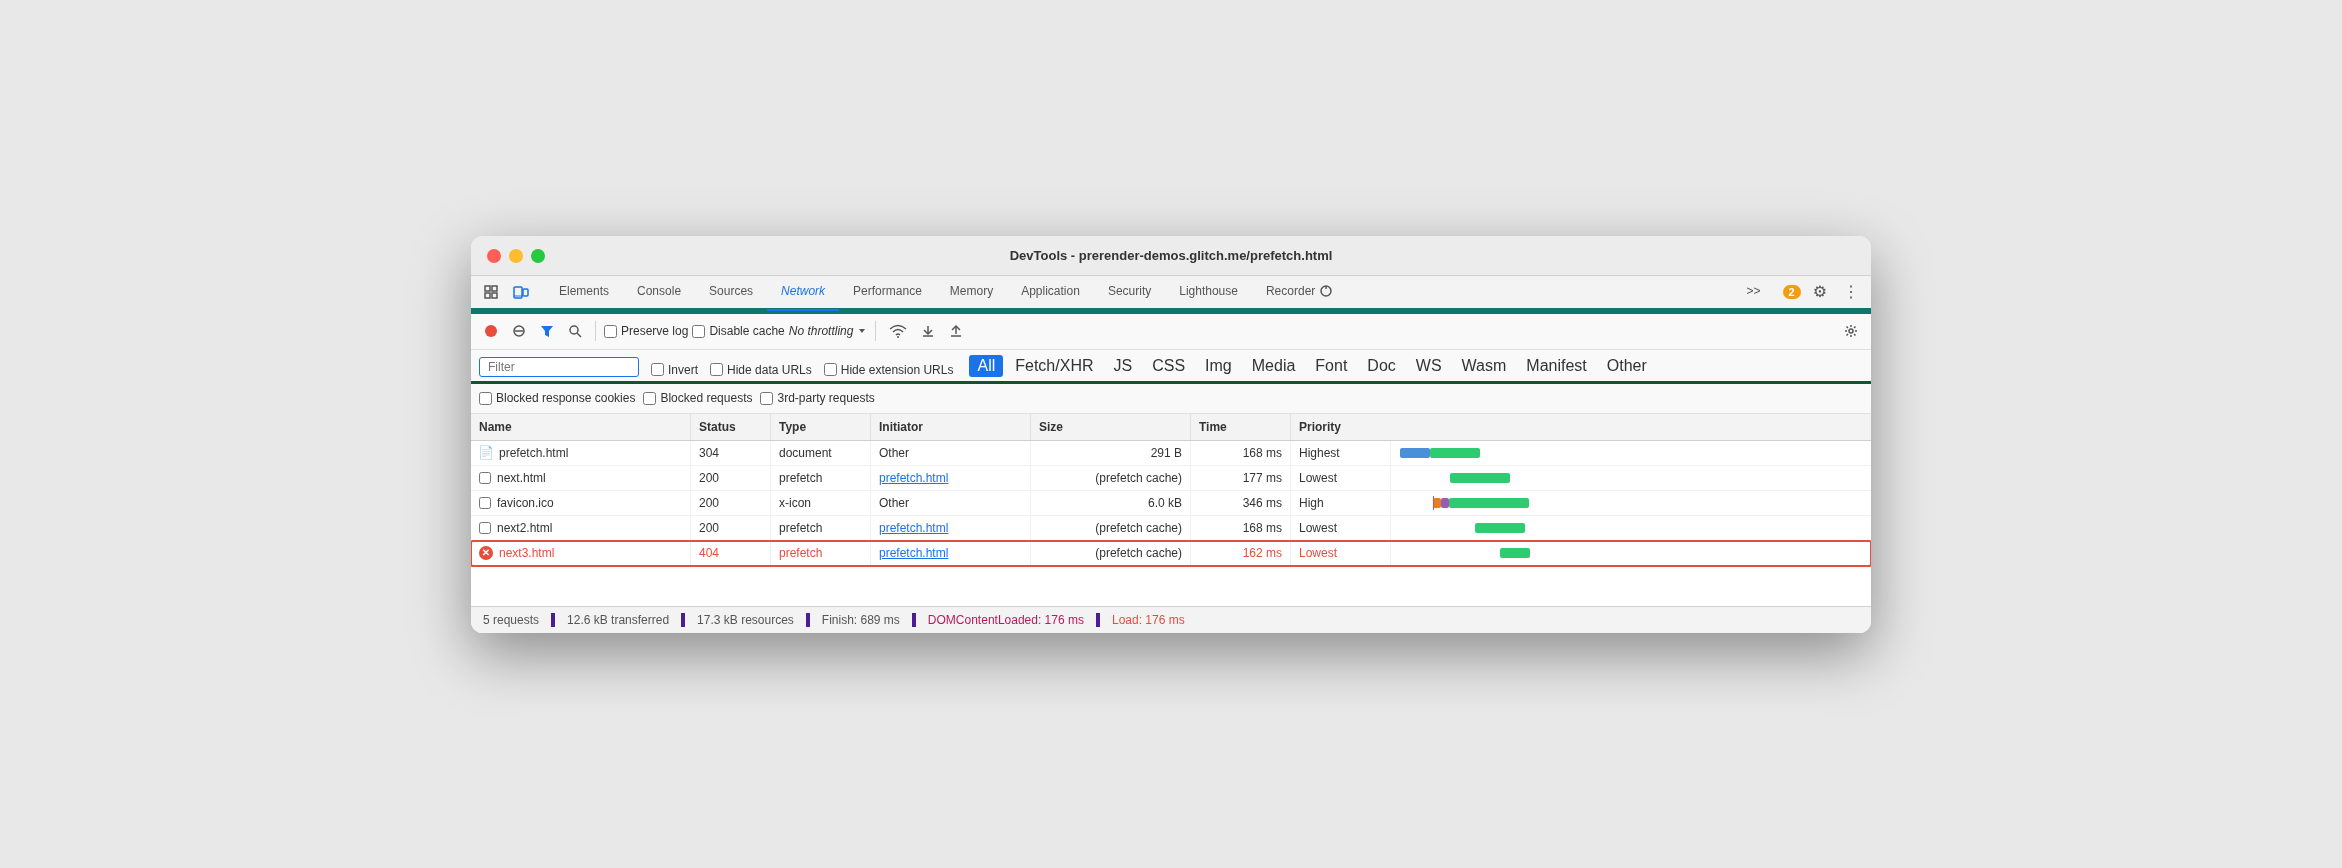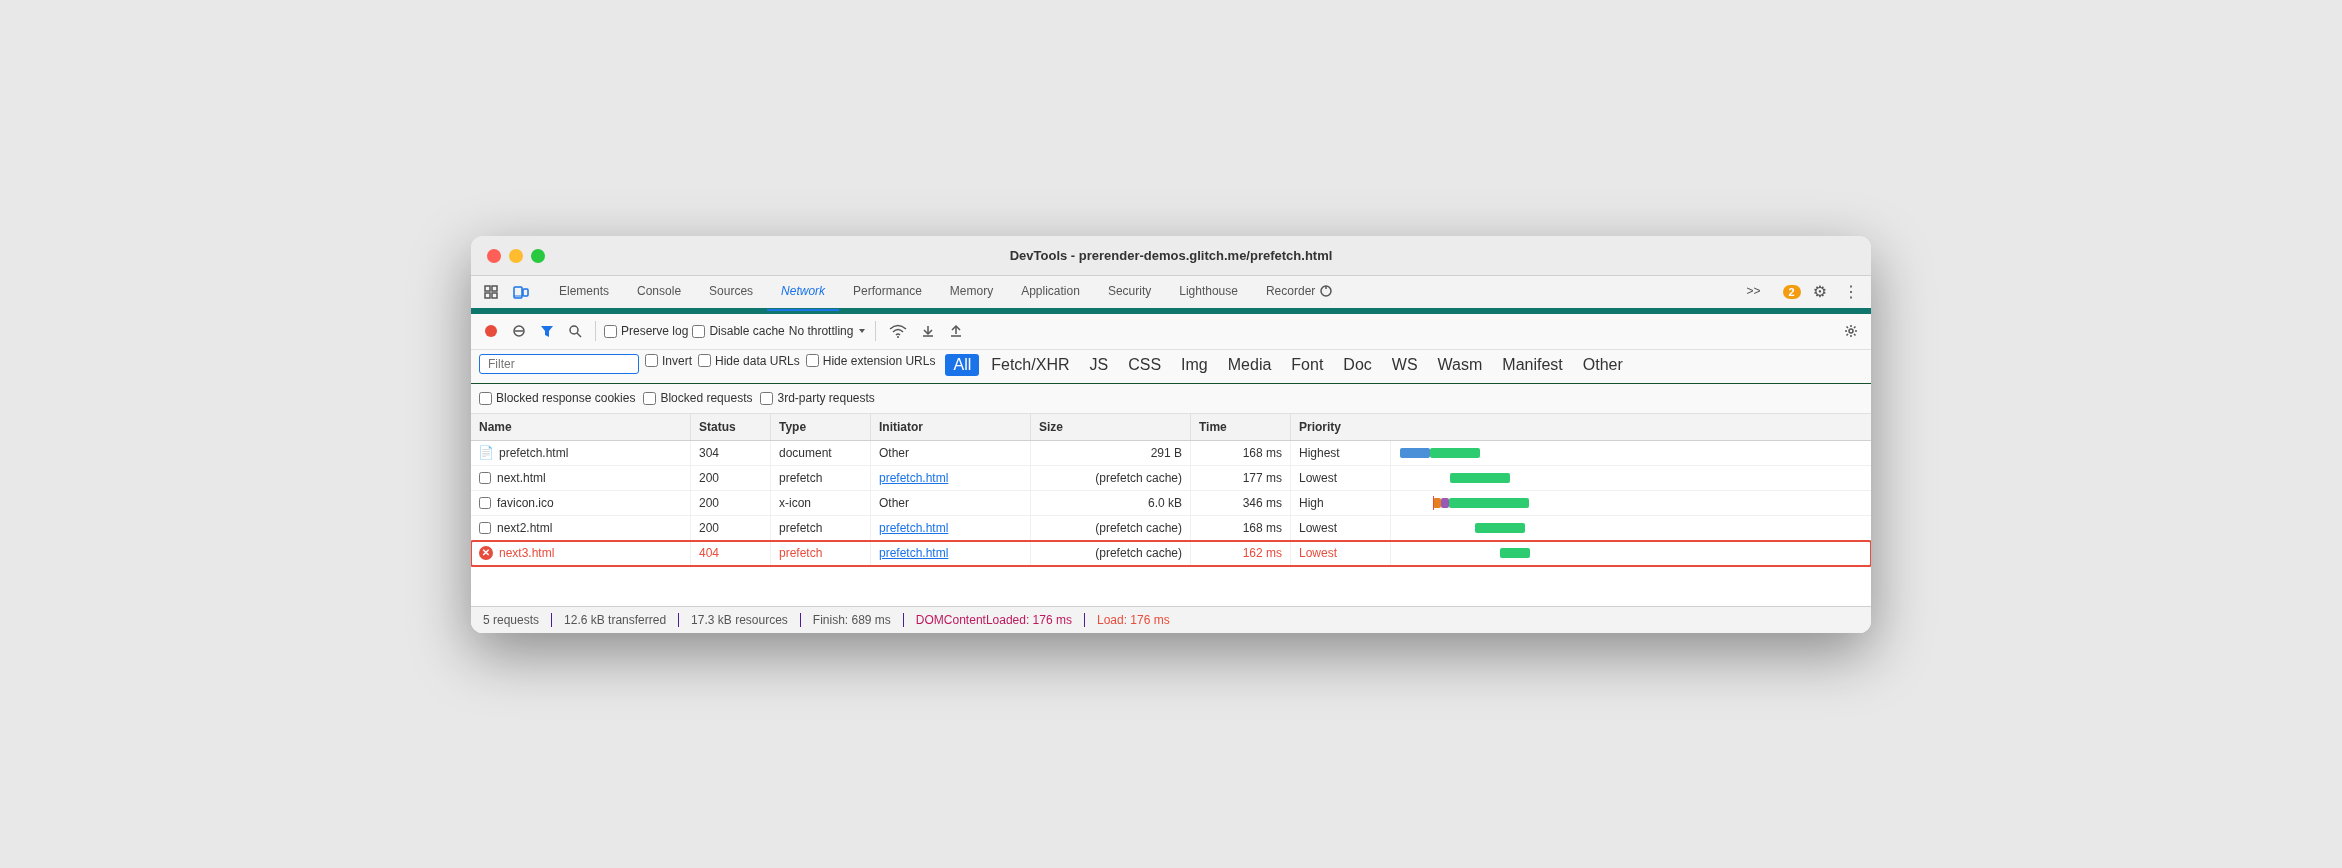--- a/index.html
+++ b/index.html
@@ -129,27 +129,28 @@
     .checkbox-label input { cursor: pointer; }
     .throttle-select {
       font-size: 12px;
       border: none;
       background: transparent;
       cursor: pointer;
       color: #333;
       display: flex;
       align-items: center;
       gap: 4px;
+      font-style: italic;
     }
     .filter-row {
       display: flex;
-      align-items: flex-start;
-      border-bottom: 1px solid #14532d;
+      align-items: flex-end;
+      border-bottom: 3px solid #14532d;
       padding: 4px 8px;
-      gap: 6px;
+      gap: 12px;
       background: #f9f9f9;
       height: 34px;
     }
     .filter-input {
       border: 1px solid #1a73e8;
       border-radius: 3px;
       padding: 2px 8px;
       font-size: 12px;
       width: 160px;
       outline: none;
@@ -268,21 +269,21 @@
       align-items: center;
       border-top: 1px solid #d0d0d0;
       padding: 6px 12px;
       background: #f3f3f3;
       font-size: 12px;
       color: #555;
       gap: 0;
     }
     .footer-item {
       padding: 0 12px;
-      border-right: 1px solid #4c1d95;
+      border-right: 4px solid #4c1d95;
     }
     .footer-item:first-child { padding-left: 0; }
     .footer-item:last-child { border-right: none; }
     .footer-dom { color: #be185d; }
     .footer-load { color: #e74c3c; }
     .sort-arrow { font-size: 10px; color: #888; margin-left: 4px; }
     .badge {
       background: #f39c12;
       color: white;
       border-radius: 10px;

